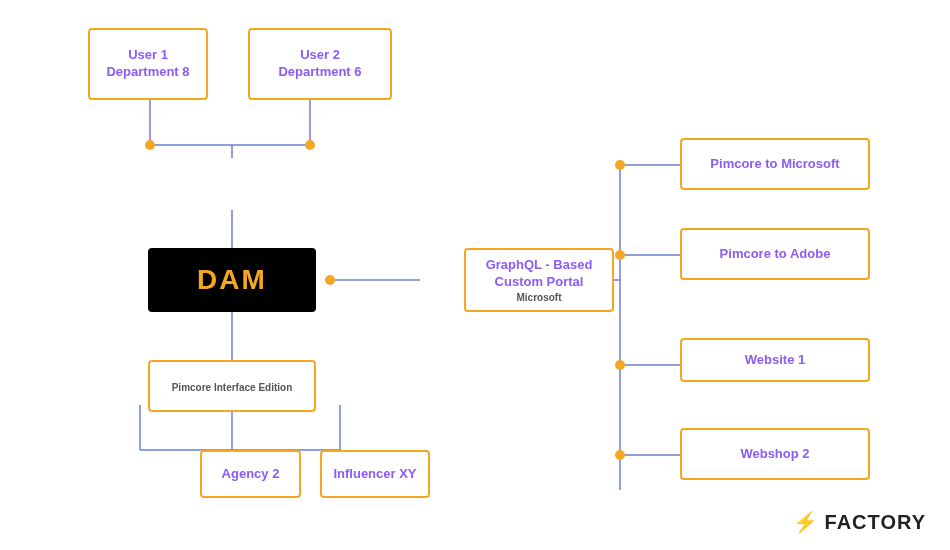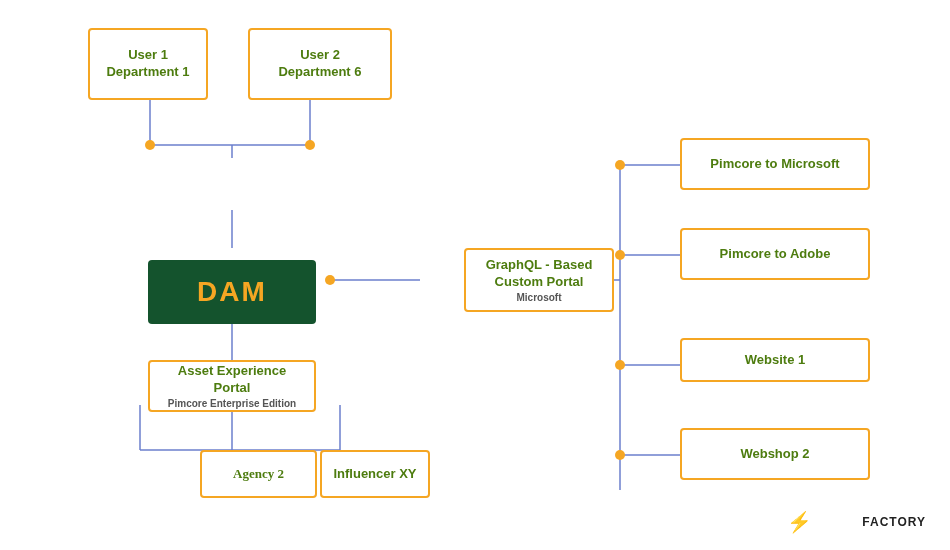--- a/index.html
+++ b/index.html
@@ -38,46 +38,45 @@
       flex-direction: column;
       align-items: center;
       justify-content: center;
       text-align: center;
       padding: 6px 10px;
     }
 
     .box-title {
       font-size: 13px;
       font-weight: 600;
-      color: #4d7c0f;
+      color: #8b5cf6;
       line-height: 1.3;
     }
 
     .box-subtitle {
       font-size: 10px;
       font-weight: 700;
       color: #555;
       margin-top: 2px;
     }
 
     
     .box-dashed {
       border-style: dashed;
       border-color: #f5a623;
     }
 
     
     .dam-box {
       position: absolute;
-      background: #14532d;
+      background: #000000;
       border-radius: 4px;
       display: flex;
       align-items: center;
       justify-content: center;
-      margin-top: 12px;
     }
 
     .dam-label {
       color: #f5a623;
       font-size: 28px;
       font-weight: 900;
       letter-spacing: 2px;
     }
 
     
@@ -100,25 +99,24 @@
       gap: 6px;
     }
 
     .factory-icon {
       color: #f5a623;
       font-size: 20px;
       font-weight: 900;
     }
 
     .factory-text {
-      font-size: 12px;
+      font-size: 20px;
       font-weight: 800;
       color: #222;
       letter-spacing: 1px;
-      margin-left: 44px;
     }
   </style>
 </head>
 <body>
 
 <div class="diagram">
 
   <svg class="lines-svg">
 
     <line x1="150" y1="100" x2="150" y2="145" stroke="#6b7fcc" stroke-width="1.5"></line>
@@ -159,45 +157,44 @@
   <div class="dot" style="left:310px;top:145px;"></div>
   <div class="dot" style="left:330px;top:280px;"></div>
   <div class="dot" style="left:570px;top:280px;"></div>
   <div class="dot" style="left:620px;top:165px;"></div>
   <div class="dot" style="left:620px;top:255px;"></div>
   <div class="dot" style="left:620px;top:365px;"></div>
   <div class="dot" style="left:620px;top:455px;"></div>
 
   <div class="box" style="left:88px;top:28px;width:120px;height:72px;">
     <div class="box-title">User 1</div>
-    <div class="box-title">Department 1</div>
+    <div class="box-title">Department 8</div>
   </div>
 
   <div class="box" style="left:248px;top:28px;width:144px;height:72px;">
     <div class="box-title">User 2</div>
     <div class="box-title">Department 6</div>
   </div>
 
 
   <div class="dam-box" style="left:148px;top:248px;width:168px;height:64px;">
     <span class="dam-label">DAM</span>
   </div>
 
   <div class="box" style="left:420px;top:248px;width:150px;height:64px;margin-left:44px;">
     <div class="box-title">GraphQL - Based<br>Custom Portal</div>
     <div class="box-subtitle">Microsoft</div>
   </div>
 
   <div class="box" style="left:148px;top:360px;width:168px;height:52px;">
-    <div class="box-title">Asset Experience Portal</div>
-    <div class="box-subtitle">Pimcore Enterprise Edition</div>
-  </div>
-
-
-  <div class="box" style="left:200px;top:450px;width:117px;height:48px;font-family:Liberation Serif, serif;">
+    <div class="box-subtitle">Pimcore Interface Edition</div>
+  </div>
+
+
+  <div class="box" style="left:200px;top:450px;width:101px;height:48px;">
     <div class="box-title">Agency 2</div>
   </div>
 
   <div class="box" style="left:320px;top:450px;width:110px;height:48px;justify-content:center;">
     <div class="box-title">Influencer XY</div>
   </div>
 
   <div class="box" style="left:680px;top:138px;width:190px;height:52px;">
     <div class="box-title">Pimcore to Microsoft</div>
   </div>

